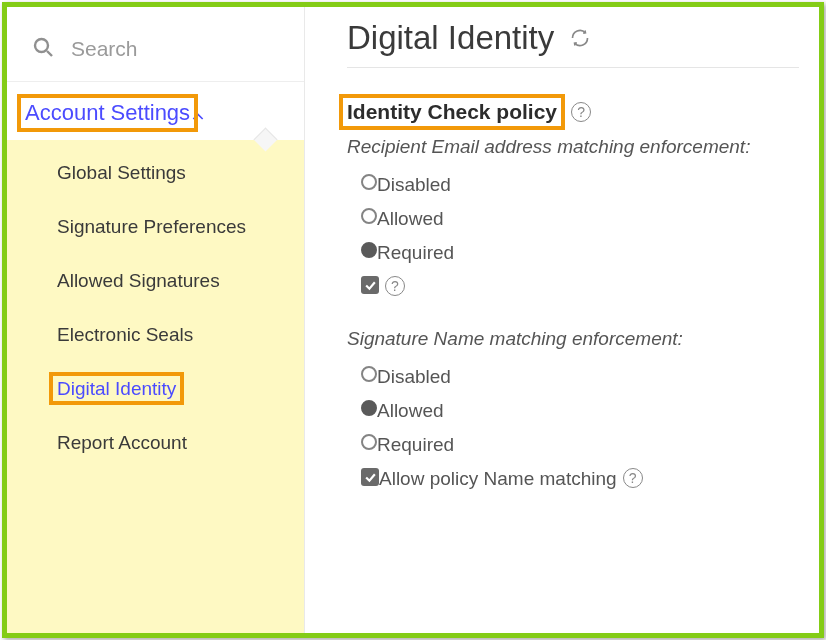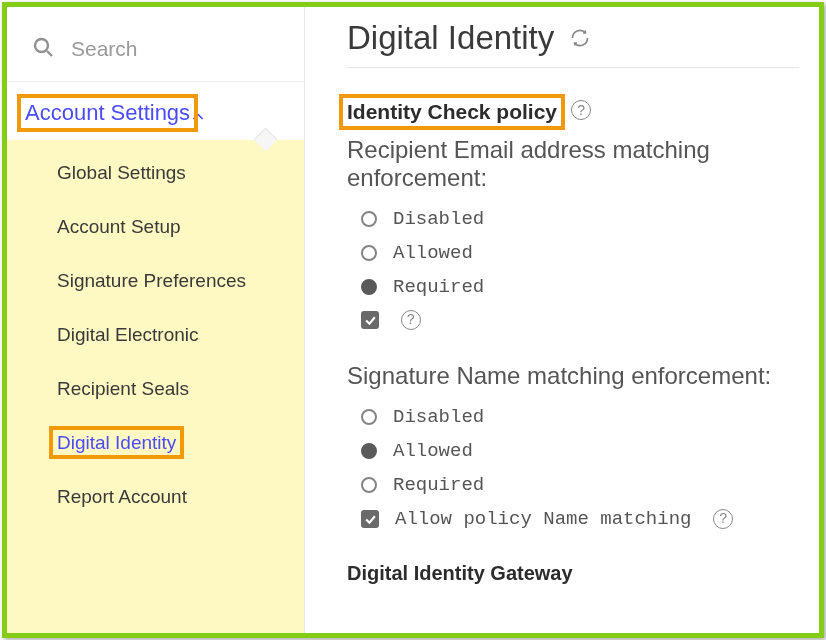--- a/index.html
+++ b/index.html
@@ -105,46 +105,45 @@
   }
   .refresh-icon { width: 20px; height: 20px; color: #888; cursor: pointer; }
   .section-title {
     font-size: 21px;
     font-weight: 700;
     color: #2c2c2c;
     display: inline-block;
   }
   .section-title-row {
     display: flex;
+    align-items: center;
     gap: 14px;
     margin-bottom: 12px;
   }
   .help-icon {
     width: 20px; height: 20px;
     border: 1.6px solid #888;
     border-radius: 50%;
     display: inline-flex; align-items: center; justify-content: center;
     font-size: 14px; color: #888;
     cursor: pointer;
     flex: 0 0 20px;
   }
   .field-label {
-    font-size: 24px;
+    font-size: 19px;
     color: #555;
     margin: 6px 0 10px 0;
+    font-style: italic;
   }
   .choice-list { margin: 0 0 4px 14px; }
   .choice {
     display: flex;
-    align-items: center;
-    gap: 16px;
     padding: 6px 0;
     font-size: 19px;
     color: #555;
-    font-family: Liberation Mono, monospace;
   }
   .radio {
     width: 16px; height: 16px;
     border: 2px solid #848484;
     border-radius: 50%;
     flex: 0 0 16px;
     cursor: pointer;
     position: relative;
   }
   .radio.selected {
@@ -199,30 +198,27 @@
           <polyline points="5 15 12 8 19 15"></polyline>
         </svg>
       </span>
     </div>
 
     <div class="subnav">
       <div class="nav-item">
         <span>Global Settings</span>
       </div>
       <div class="nav-item">
-        <span>Account Setup</span>
-      </div>
-      <div class="nav-item">
         <span>Signature Preferences</span>
       </div>
       <div class="nav-item">
-        <span>Digital Electronic</span>
-      </div>
-      <div class="nav-item">
-        <span>Recipient Seals</span>
+        <span>Allowed Signatures</span>
+      </div>
+      <div class="nav-item">
+        <span>Electronic Seals</span>
       </div>
       <div class="nav-item selected">
         <span class="inline-hl">Digital Identity</span>
       </div>
       <div class="nav-item">
         <span>Report Account</span>
       </div>
     </div>
   </div>
 
@@ -289,15 +285,14 @@
             <svg viewBox="0 0 24 24" fill="none" stroke="currentColor" stroke-width="4">
                 <polyline points="4 12 10 18 20 6"></polyline>
               </svg>
           </span>
           <span>Allow policy Name matching</span>
           <span class="help-icon" style="margin-left:6px;">?</span>
         </div>
       </div>
     </div>
 
-    <div class="gateway-title">Digital Identity Gateway</div>
   </div>
 </div>
 
 </body></html>

